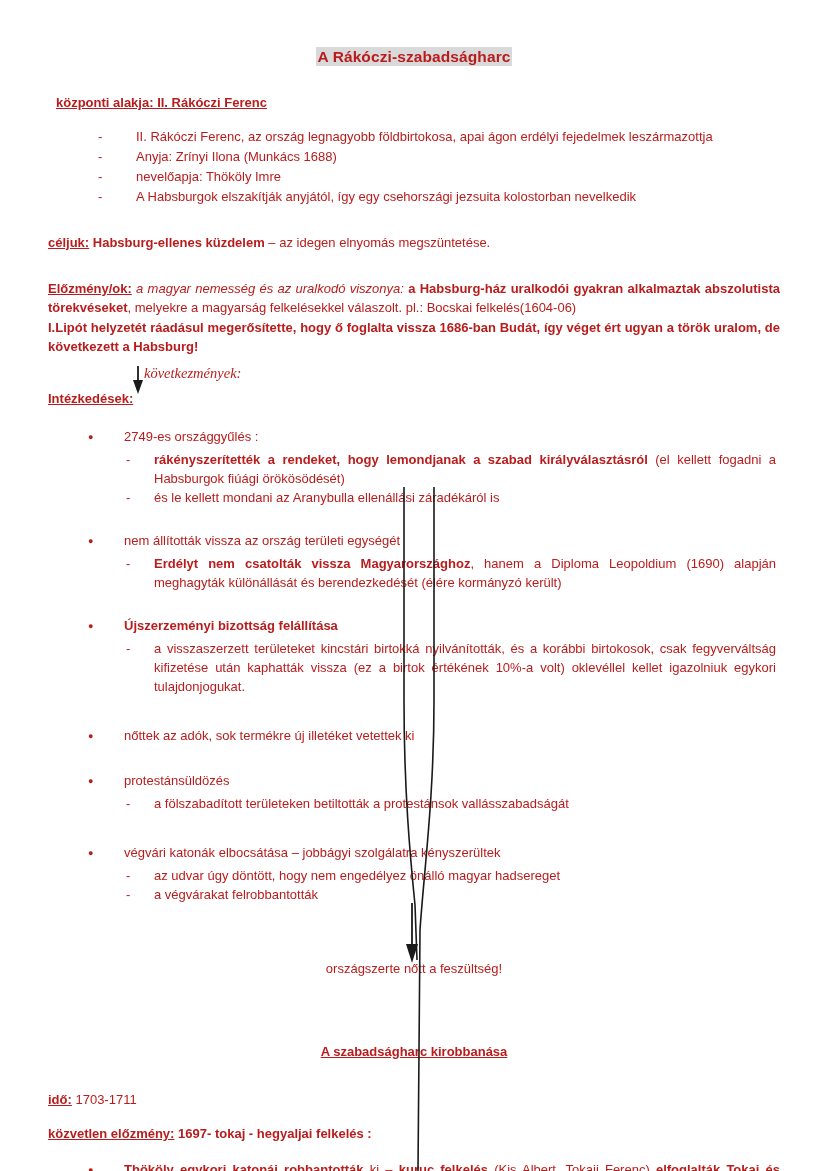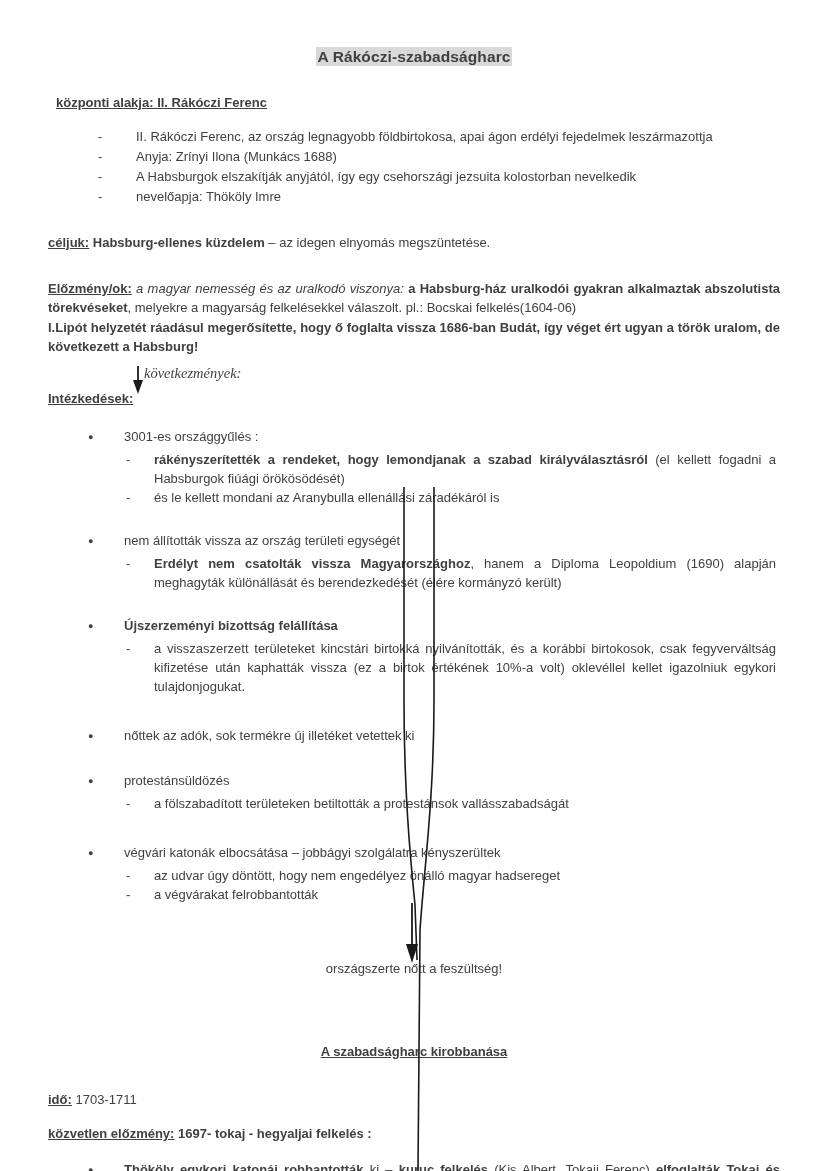--- a/index.html
+++ b/index.html
@@ -7,21 +7,21 @@
     padding: 0;
     background: #ffffff;
   }
   .page {
     position: relative;
     width: 828px;
     height: 1171px;
     margin: 0 auto;
     background: #ffffff;
     font-family: "Liberation Sans", sans-serif;
-    color: #404040;
+    color: #b91c1c;
     overflow: hidden;
   }
 
   
   .overlay {
     position: absolute;
     left: 0; top: 0;
     width: 828px;
     height: 1171px;
     pointer-events: none;
@@ -201,22 +201,22 @@
       </span>
     </h1>
 
     <p class="lead-heading">
       <span class="u">központi alakja: II. Rákóczi Ferenc</span>
     </p>
 
     <ul class="dash-list">
       <li>II. Rákóczi Ferenc, az ország legnagyobb földbirtokosa, apai ágon erdélyi fejedelmek leszármazottja</li>
       <li>Anyja: Zrínyi Ilona (Munkács 1688)</li>
+      <li>nevelőapja: Thököly Imre</li>
       <li>A Habsburgok elszakítják anyjától, így egy csehországi jezsuita kolostorban nevelkedik</li>
-      <li>nevelőapja: Thököly Imre</li>
     </ul>
 
     <p class="para para-celjuk">
       <span class="u b">céljuk:</span><span class="b"> Habsburg-ellenes küzdelem</span><span> – az idegen elnyomás megszüntetése.</span>
     </p>
 
     <p class="para para-elozmeny">
       <span class="u b">Előzmény/ok:</span><span class="it"> a magyar nemesség és az uralkodó viszonya:</span><span class="b"> a Habsburg-ház uralkodói gyakran alkalmaztak abszolutista törekvéseket</span><span>, melyekre a magyarság felkelésekkel válaszolt. pl.: Bocskai felkelés(1604-06)</span>
     </p>
 
@@ -226,21 +226,21 @@
 
     <div class="kov-row">
       <span class="kov-label i-serif">következmények:</span>
     </div>
 
     <p class="heading-intezkedesek">
       <span class="u">Intézkedések:</span>
     </p>
 
     <ul class="bullet-list">
-      <li class="b-item">3001-es országgyűlés :</li>
+      <li class="b-item">2749-es országgyűlés :</li>
     </ul>
     <ul class="sub-dash">
       <li><span class="b">rákényszerítették a rendeket, hogy lemondjanak a szabad királyválasztásról</span><span> (el kellett fogadni a Habsburgok fiúági örökösödését)</span></li>
       <li><span>és le kellett mondani az Aranybulla ellenállási záradékáról is</span></li>
     </ul>
 
     <div class="gap-md"></div>
 
     <ul class="bullet-list" style="margin-top:0">
       <li class="b-item">nem állították vissza az ország területi egységét</li>

